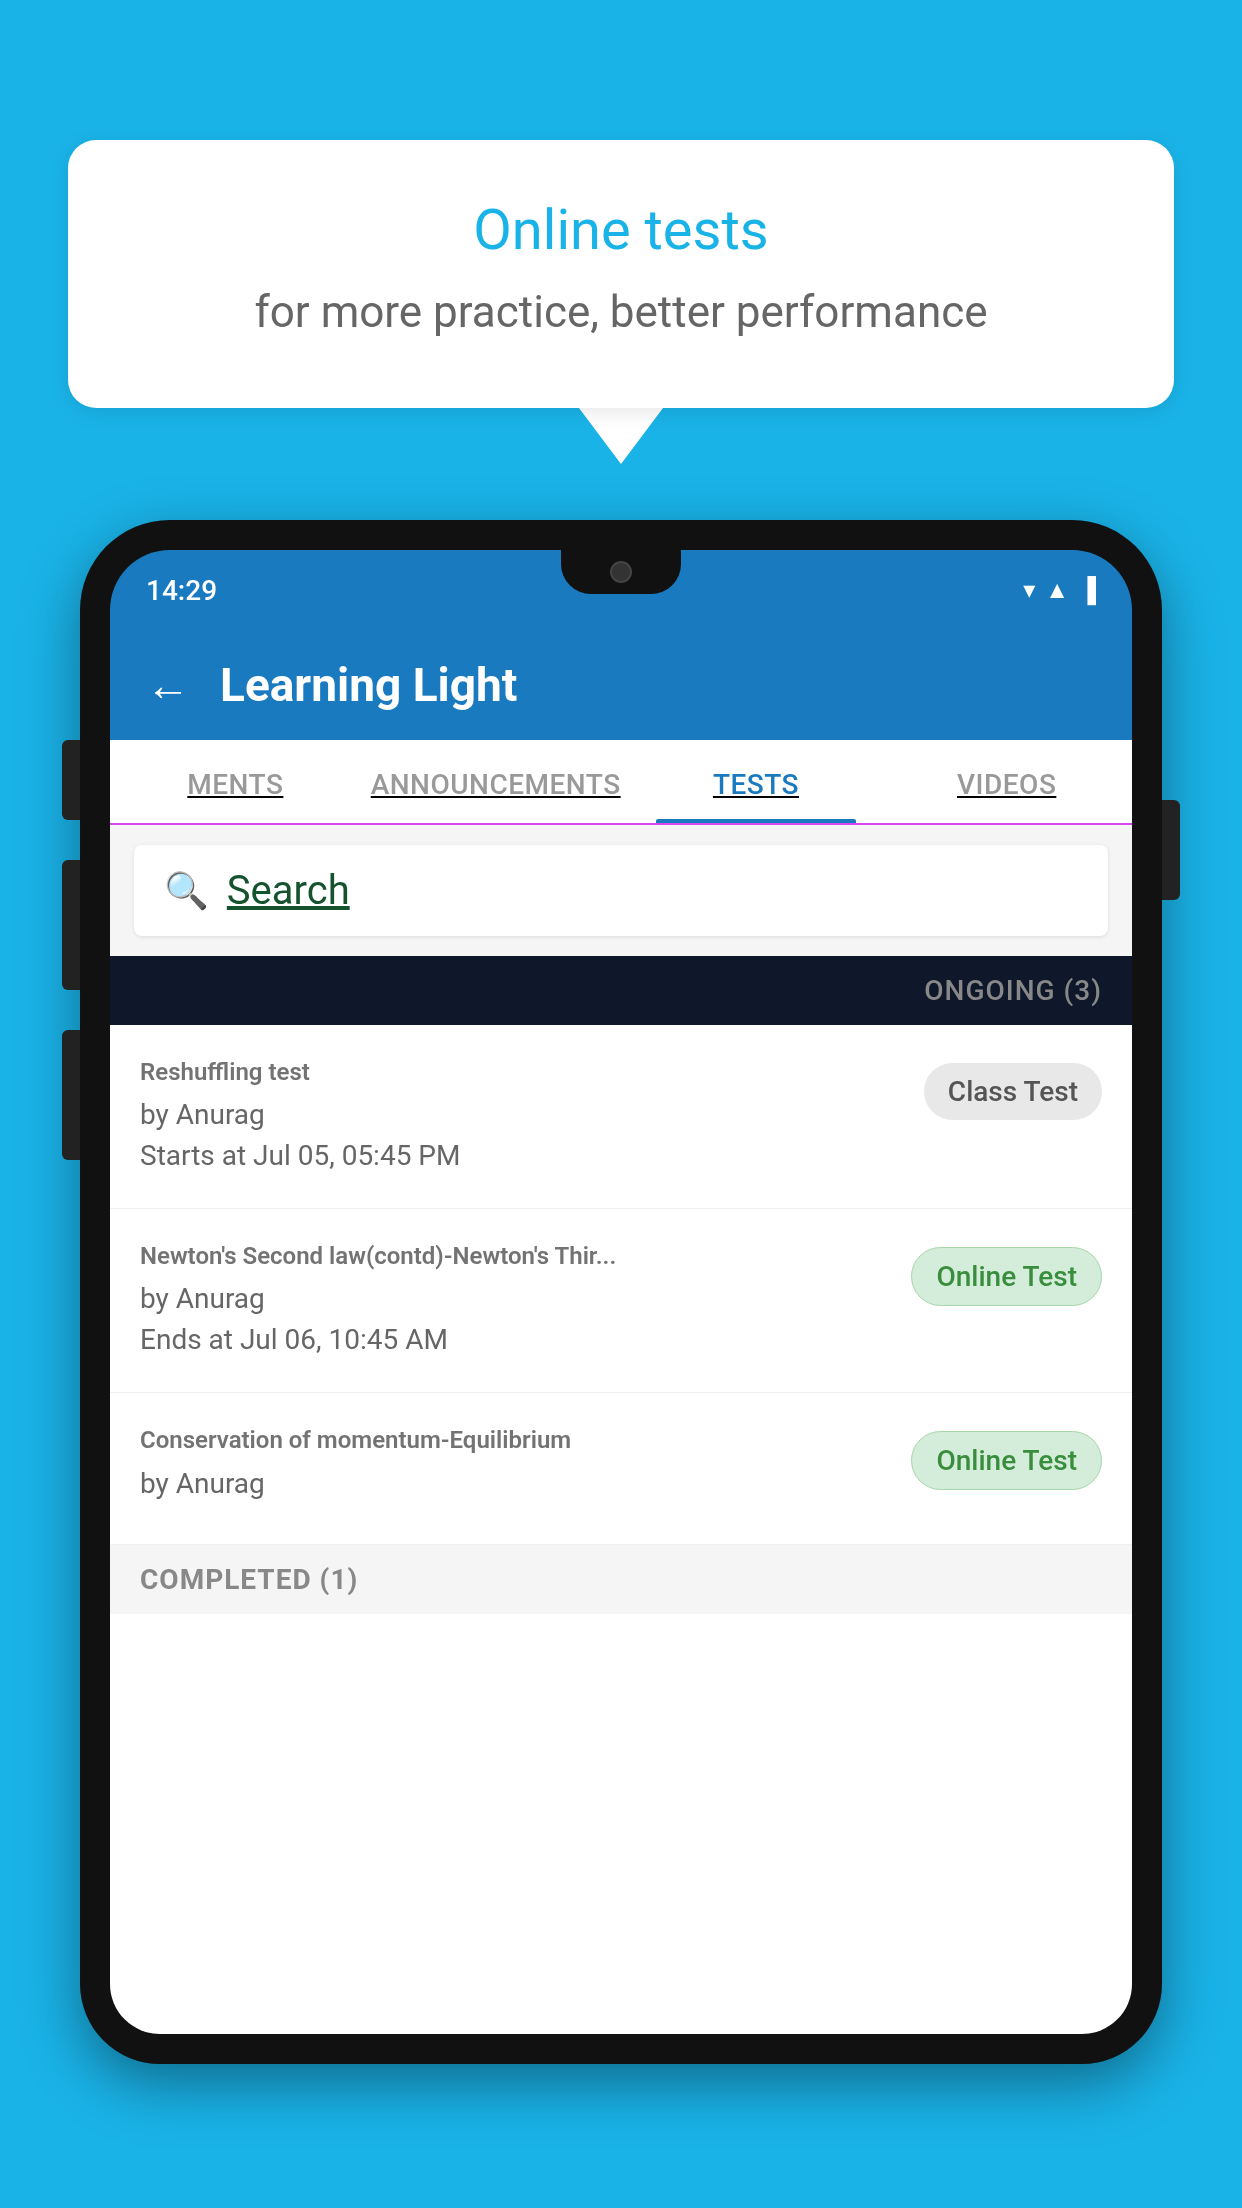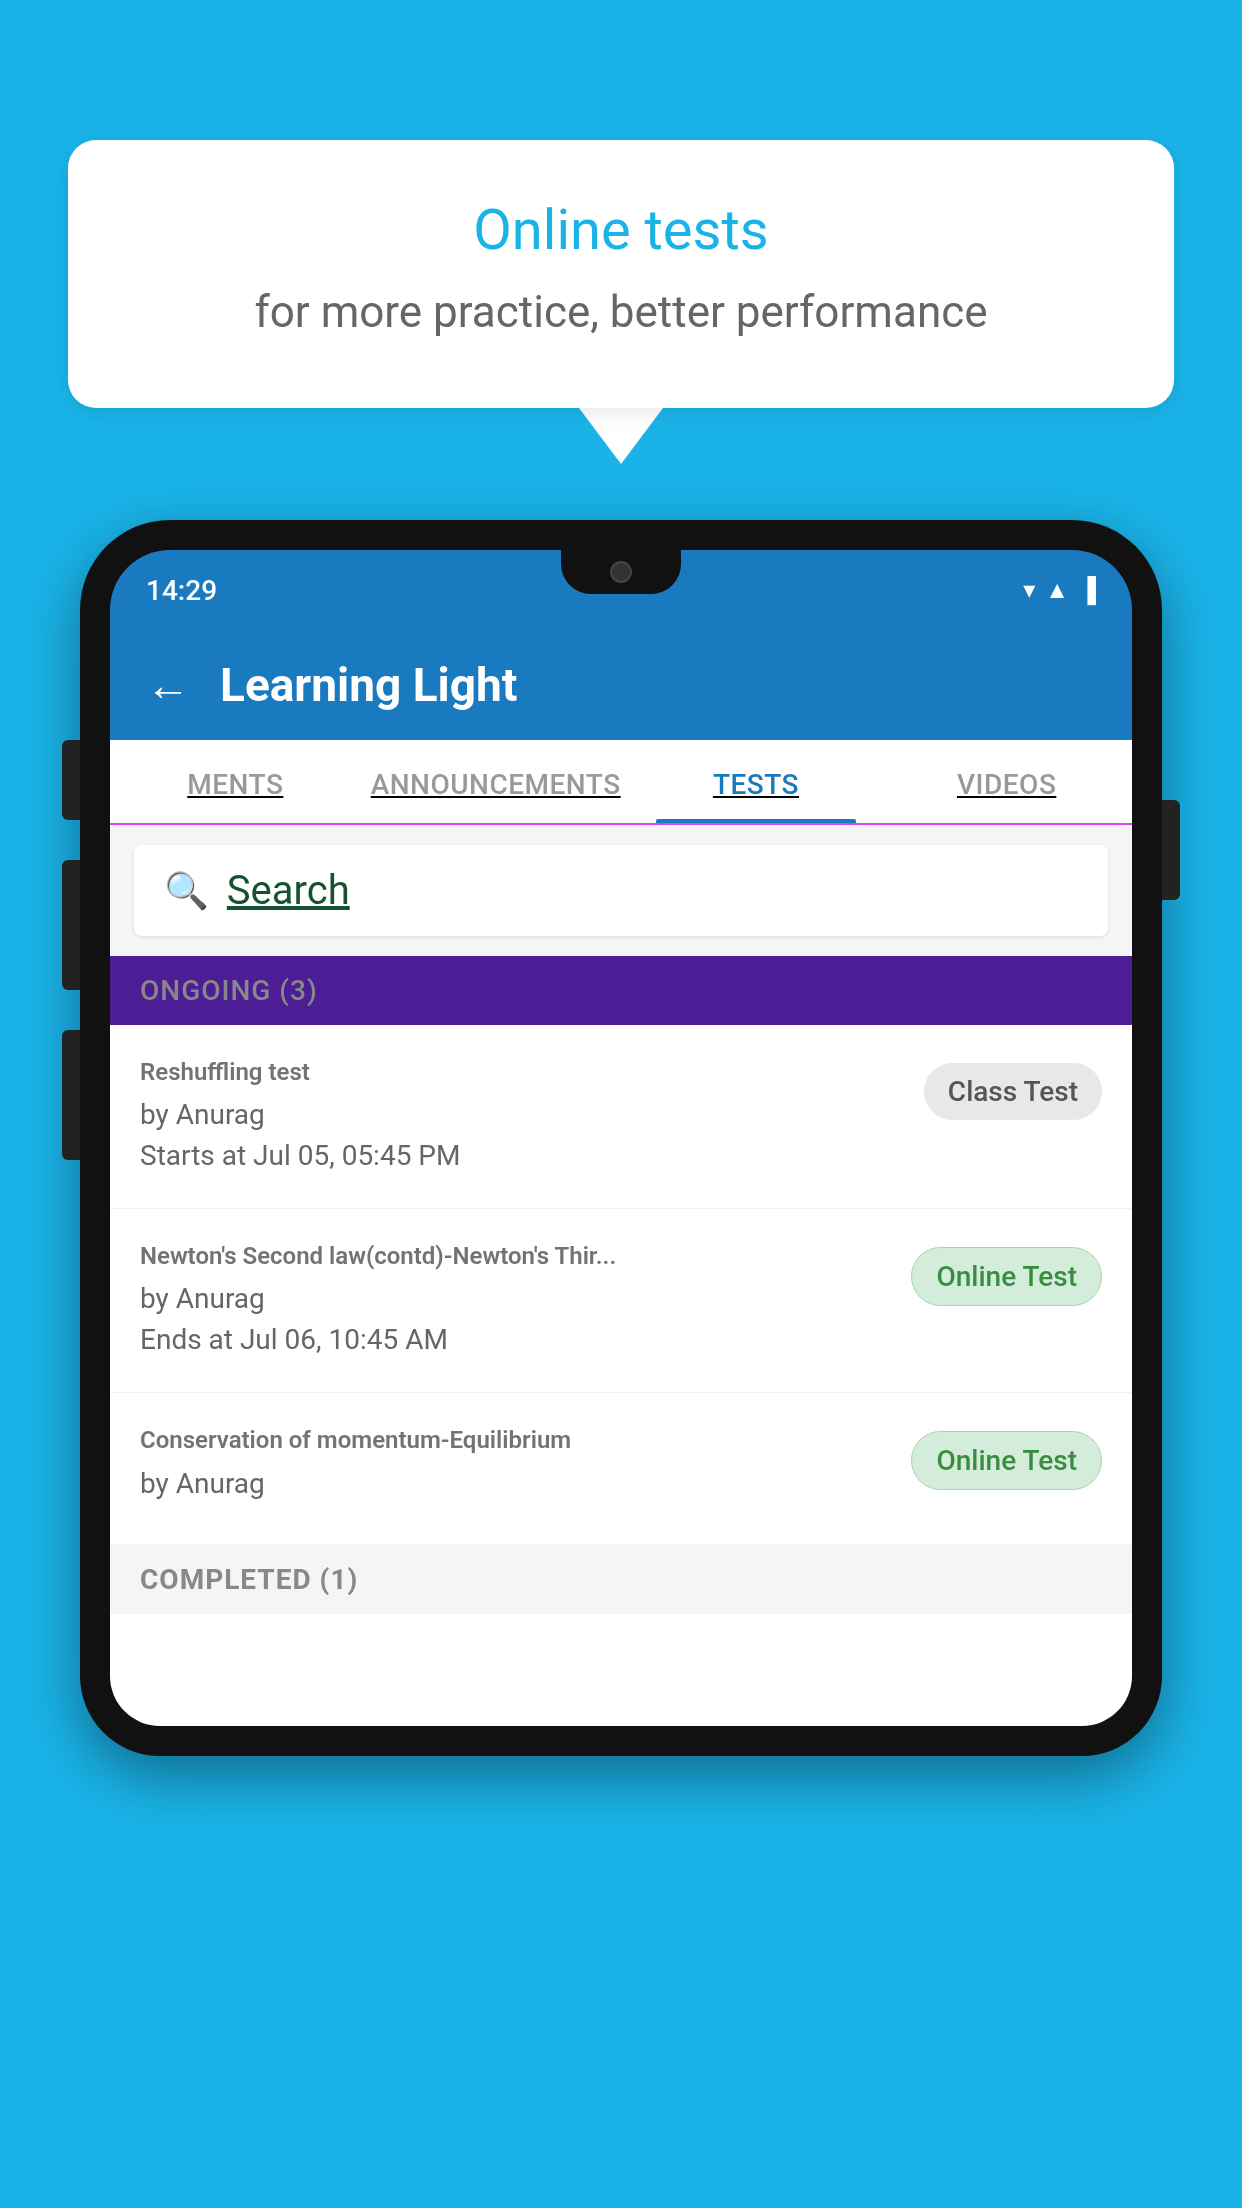--- a/index.html
+++ b/index.html
@@ -66,21 +66,21 @@
       left: 80px;
       right: 80px;
       bottom: 0;
     }
 
     .phone-frame {
       background: #111;
       border-radius: 90px 90px 80px 80px;
       padding: 30px;
       width: 100%;
-      height: 1236px;
+      height: 1544px;
       position: relative;
       box-shadow: 0 20px 60px rgba(0,0,0,0.4);
     }
 
     
     .phone-top-bar {
       background: #1a7abf;
       border-radius: 60px 60px 0 0;
       height: 80px;
       display: flex;
@@ -215,26 +215,27 @@
     }
 
     .search-placeholder {
       font-size: 40px;
       color: #14532d;
       text-decoration: underline;
     }
 
     
     .section-header {
-      background: #4c1d95;
+      background: #0f172a;
       padding: 18px 30px;
       font-size: 28px;
       color: #888;
       font-weight: 500;
       letter-spacing: 1px;
+      text-align: right;
     }
 
     
     .test-item {
       background: white;
       padding: 32px 30px 36px;
       border-bottom: 1px solid #f0f0f0;
       display: flex;
       justify-content: space-between;
       align-items: flex-start;

